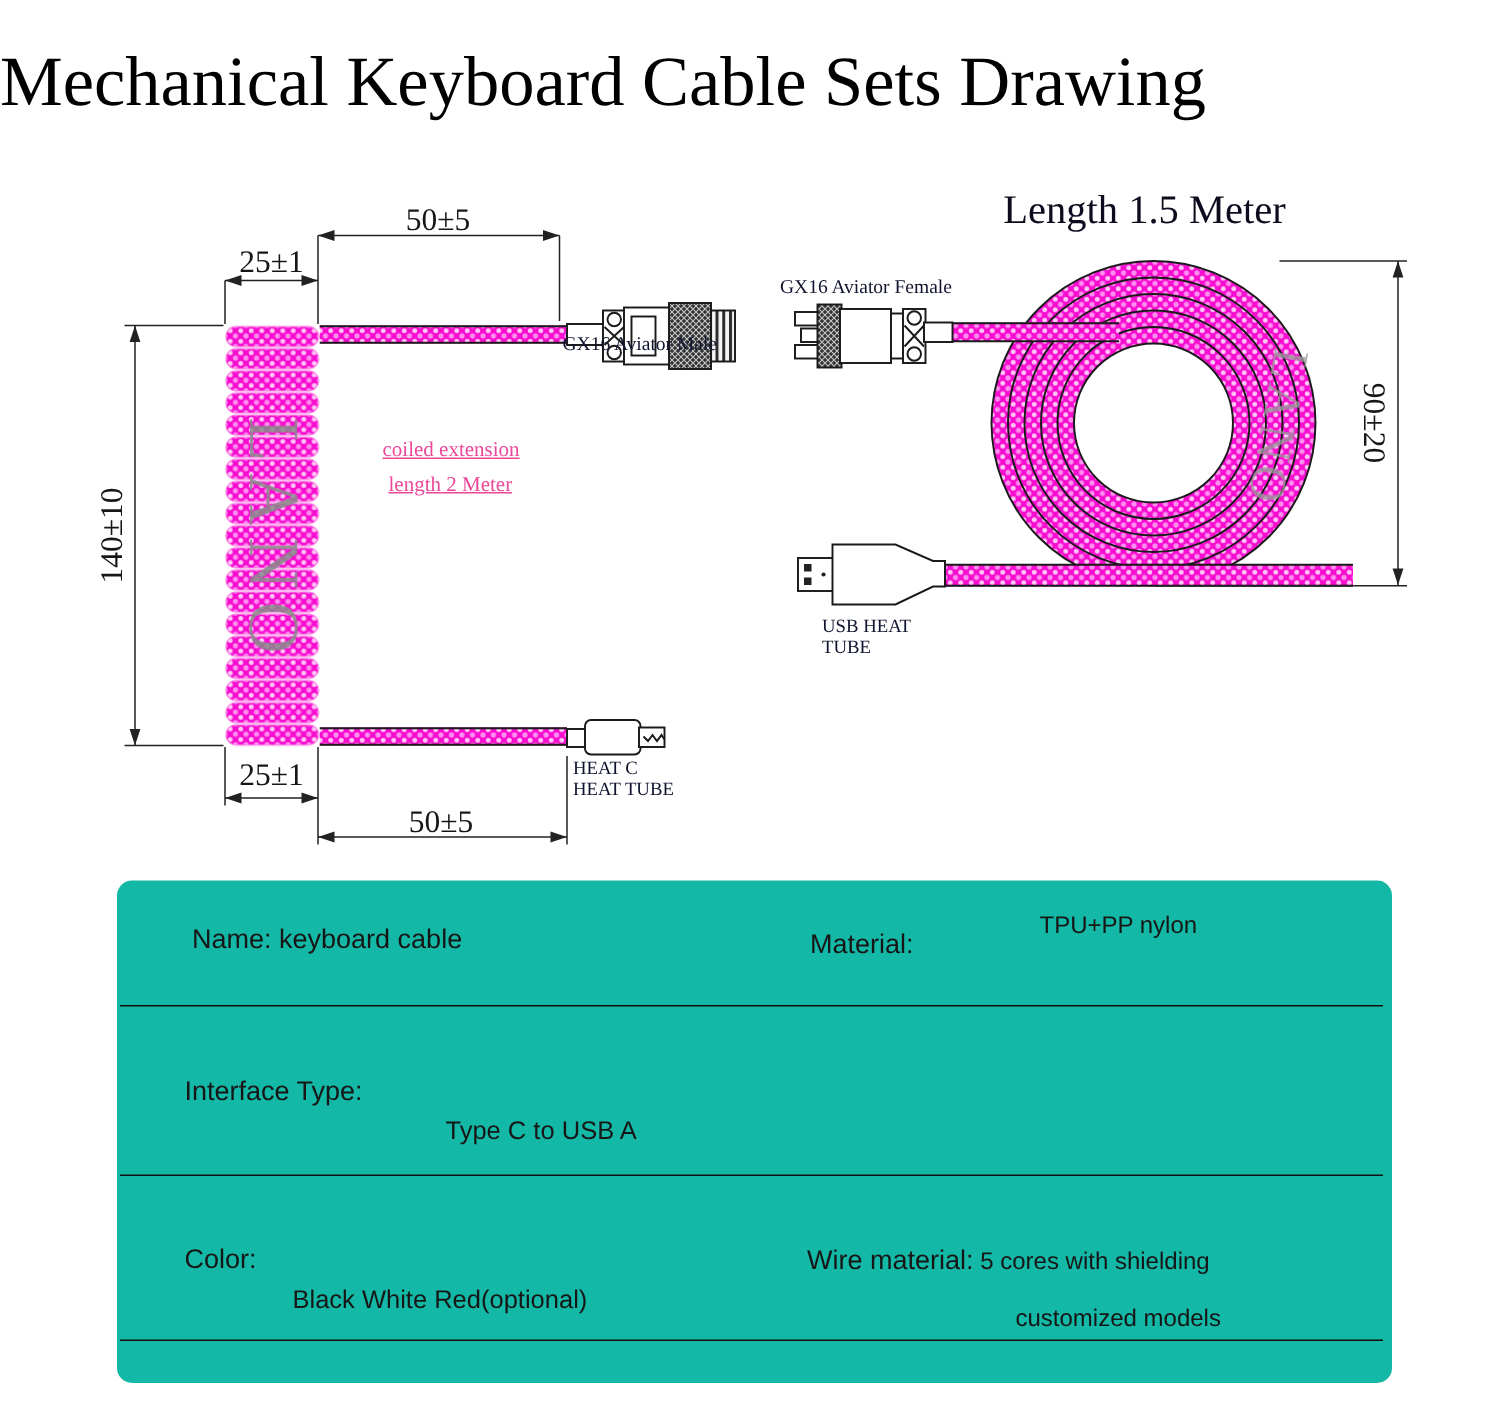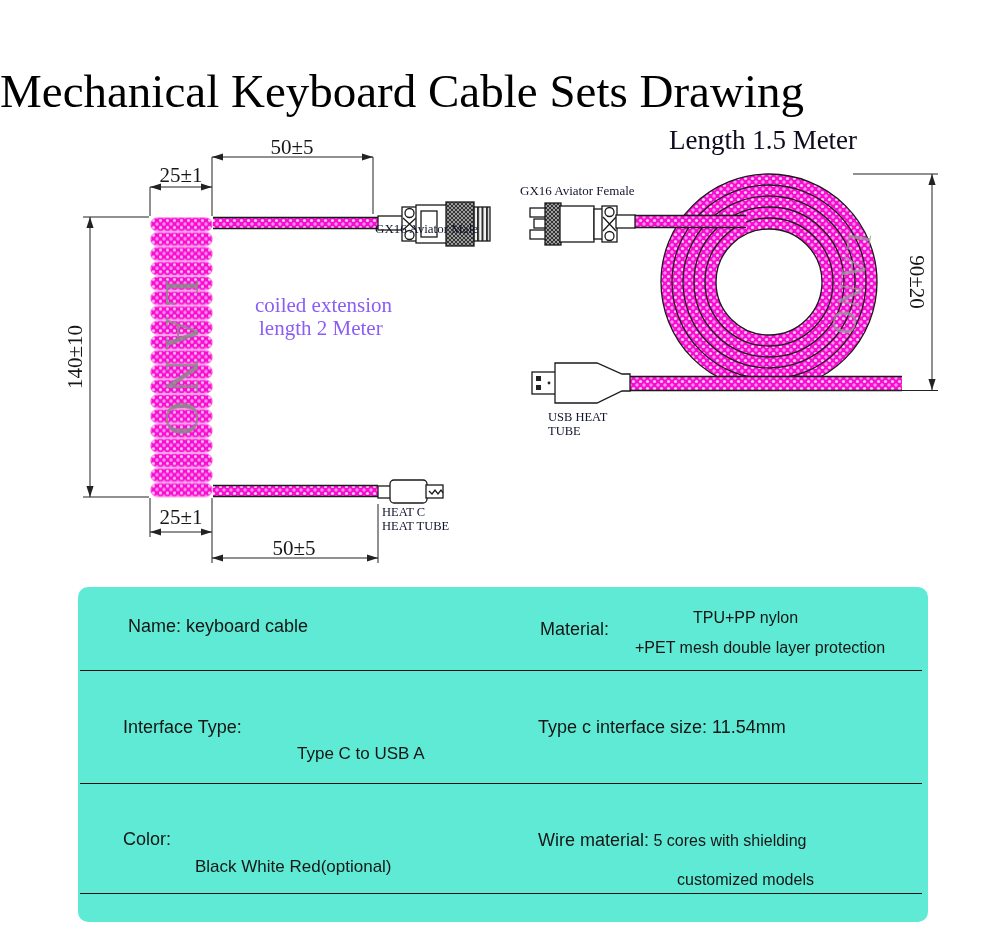--- a/index.html
+++ b/index.html
@@ -1,37 +1,37 @@
 <!DOCTYPE html>
 <html><head>
 <meta charset="utf-8">
 <style>
   html,body{margin:0;padding:0;}
   body{width:1000px;height:952px;position:relative;background:#fff;overflow:hidden;
        font-family:"Liberation Serif",serif;color:#111;}
   .abs{position:absolute;white-space:nowrap;}
   .ctr{transform:translate(-50%,-50%);}
-  .title{left:0;top:28px;width:792px;text-align:center;font-size:47px;color:#000;margin-top:36px;}
+  .title{left:0;top:28px;width:792px;text-align:center;font-size:47px;color:#000;}
   .dim{font-size:21px;color:#161616;}
   .rot-ccw{transform:translate(-50%,-50%) rotate(-90deg);}
   .rot-cw{transform:translate(-50%,-50%) rotate(90deg);}
   .lbl{font-size:13px;color:#10142e;}
   .lbl-sm{font-size:12.5px;color:#10142e;}
-  .note{font-size:21px;color:#8b5cf6;}
+  .note{font-size:14px;color:#ec4899;text-decoration:underline;}
   .heading2{font-size:27px;color:#0c0c1e;}
   .brand{color:#8a8a8a;opacity:.85;font-size:48px;letter-spacing:8px;
          transform:translate(-50%,-50%) rotate(90deg);}
   .brand2{color:#9a9a9a;opacity:.78;font-size:34px;letter-spacing:3px;
          transform:translate(-50%,-50%) rotate(100deg);}
   svg.art{position:absolute;left:0;top:0;}
   .ln{stroke:#1a1a1a;stroke-width:1.3;}
   .dln{stroke:#222;stroke-width:1;}
   
   .spec-table{position:absolute;left:78px;top:587px;width:850px;height:335px;
-       background:#5eead4;border-radius:10px;font-family:"Liberation Sans",sans-serif;
+       background:#14b8a6;border-radius:10px;font-family:"Liberation Sans",sans-serif;
        color:#161616;}
   .spec-table .abs{position:absolute;}
   .rule{position:absolute;left:2px;width:842px;height:0;border-top:1.6px solid #111;}
   .t18{font-size:18px;}
   .t17{font-size:17px;margin-top:25px;}
   .t16{font-size:16px;}
   .t15{font-size:16px;}
 </style>
 </head>
 <body>
@@ -211,25 +211,23 @@
 <div class="abs brand2" style="left:851px;top:285px;">LANO</div>
 
 <div class="spec-table">
   <div class="rule" style="top:83px;"></div>
   <div class="rule" style="top:196px;"></div>
   <div class="rule" style="top:306px;"></div>
 
   <div class="abs t18" style="left:50px;top:29px;">Name: keyboard cable</div>
   <div class="abs t18" style="left:462px;top:32px;">Material:</div>
   <div class="abs t15" style="left:615px;top:22px;">TPU+PP nylon</div>
-  <div class="abs t15" style="left:557px;top:52px;">+PET mesh double layer protection</div>
 
   <div class="abs t18" style="left:45px;top:130px;">Interface Type:</div>
   <div class="abs t17" style="left:219px;top:132px;">Type C to USB A</div>
-  <div class="abs t18" style="left:460px;top:130px;">Type c interface size: 11.54mm</div>
 
   <div class="abs t18" style="left:45px;top:242px;">Color:</div>
   <div class="abs t17" style="left:117px;top:245px;">Black White Red(optional)</div>
   <div class="abs" style="left:460px;top:243px;">
     <span class="t18">Wire material:</span>
     <span class="t16">5 cores with shielding</span>
   </div>
   <div class="abs t16" style="left:599px;top:284px;">customized models</div>
 </div>
 

